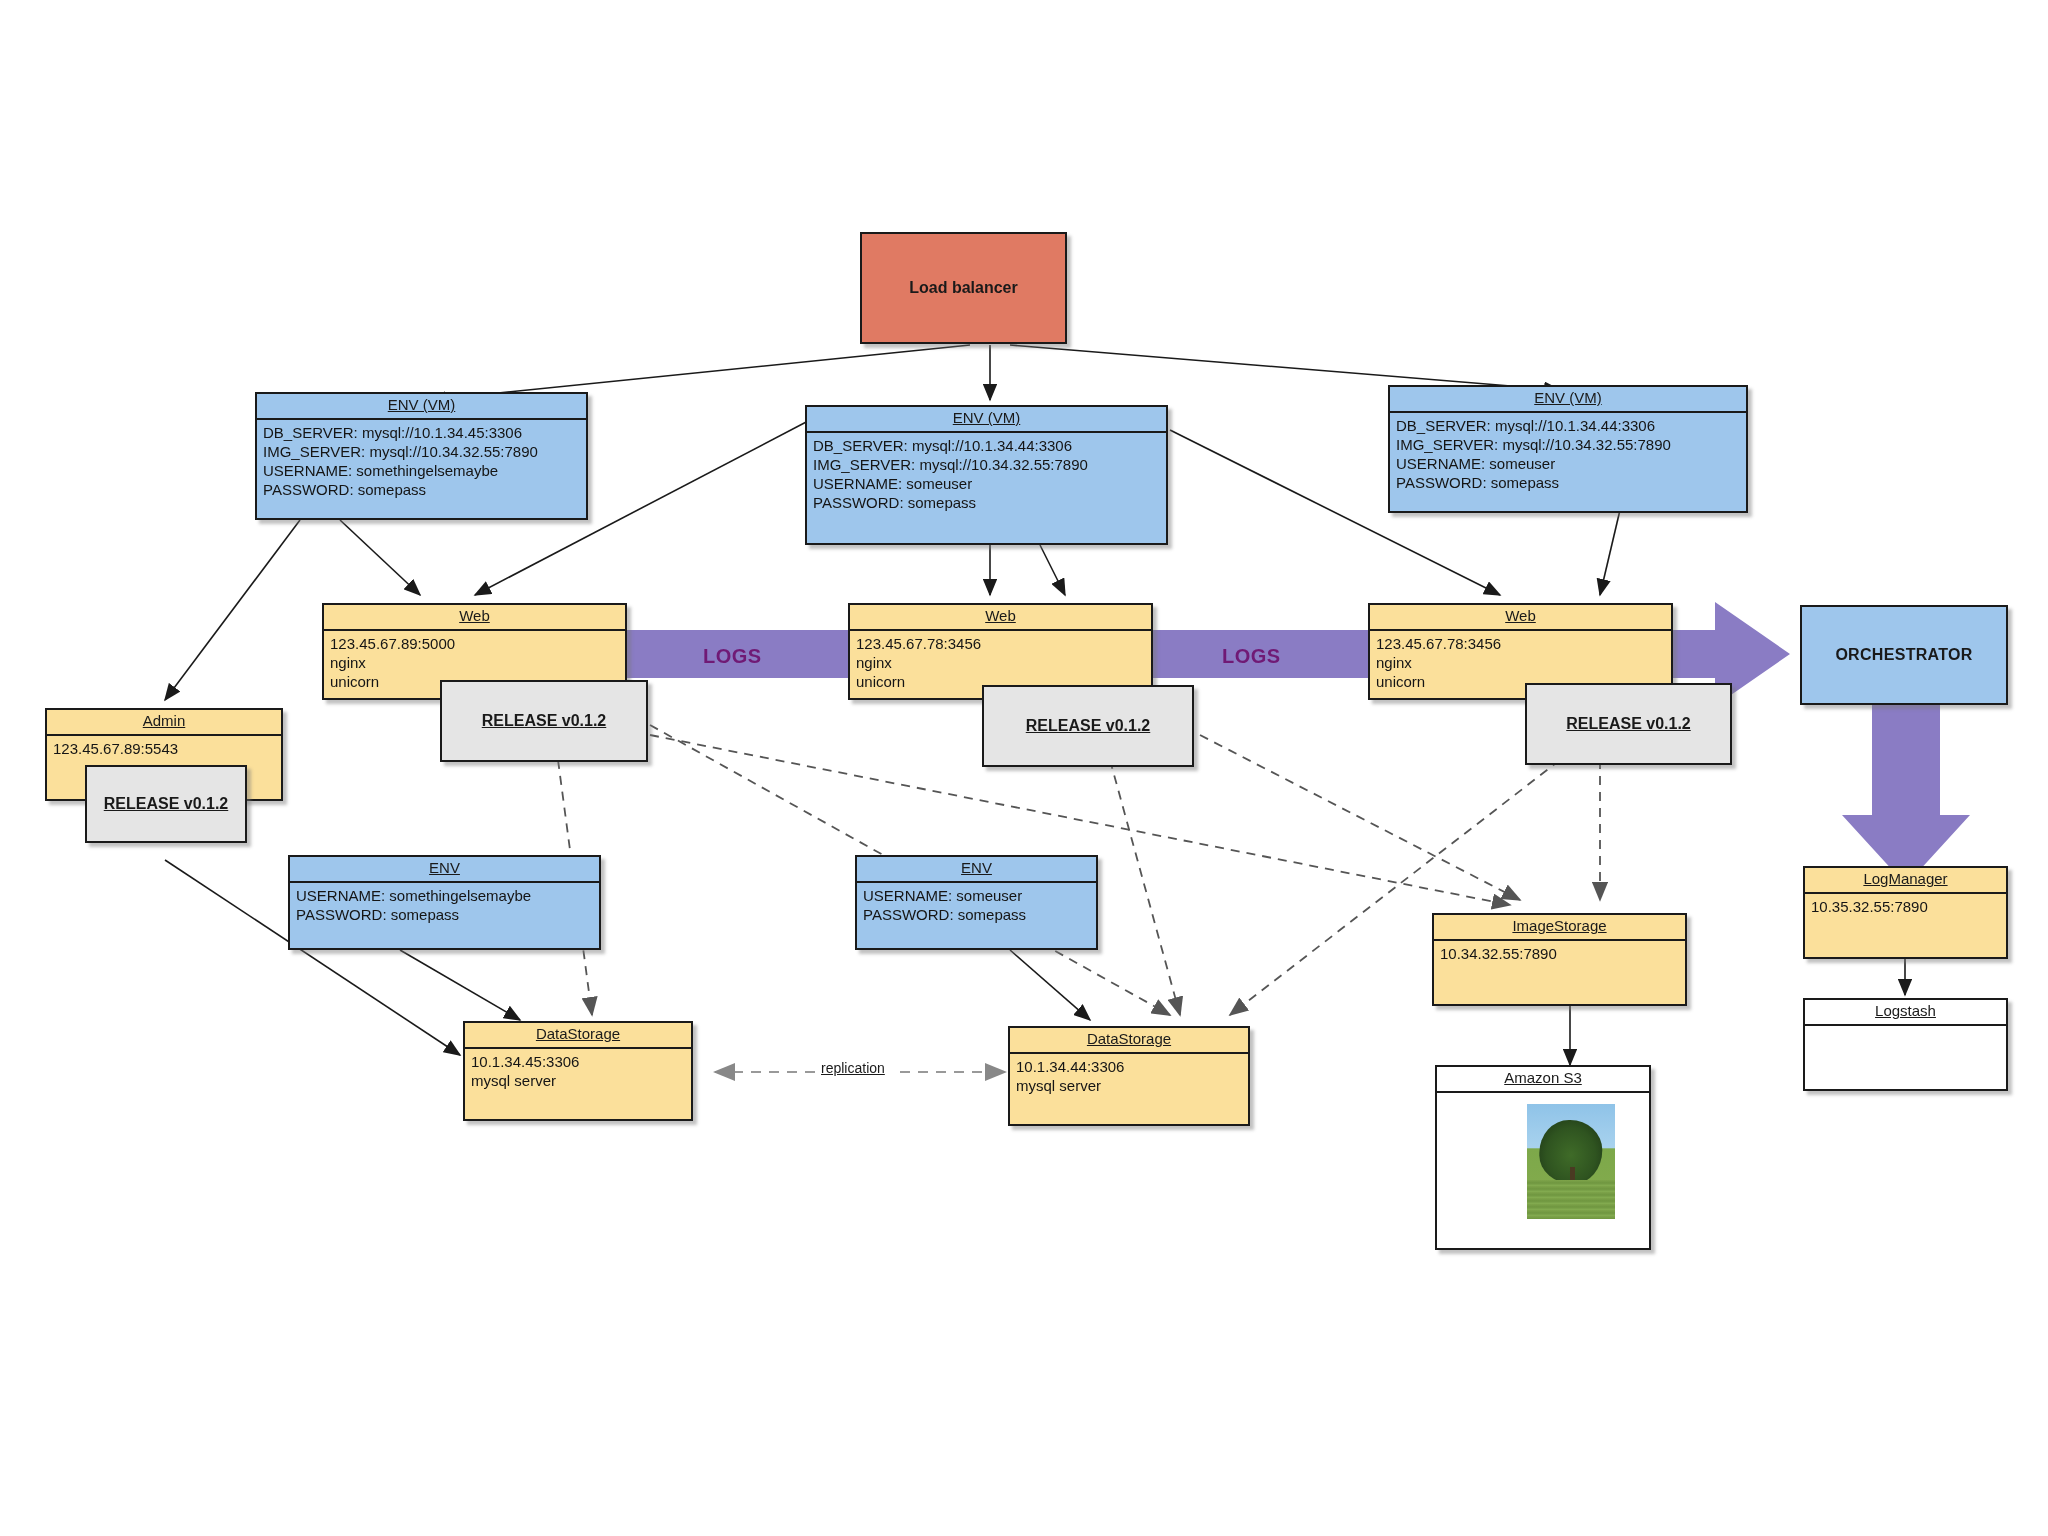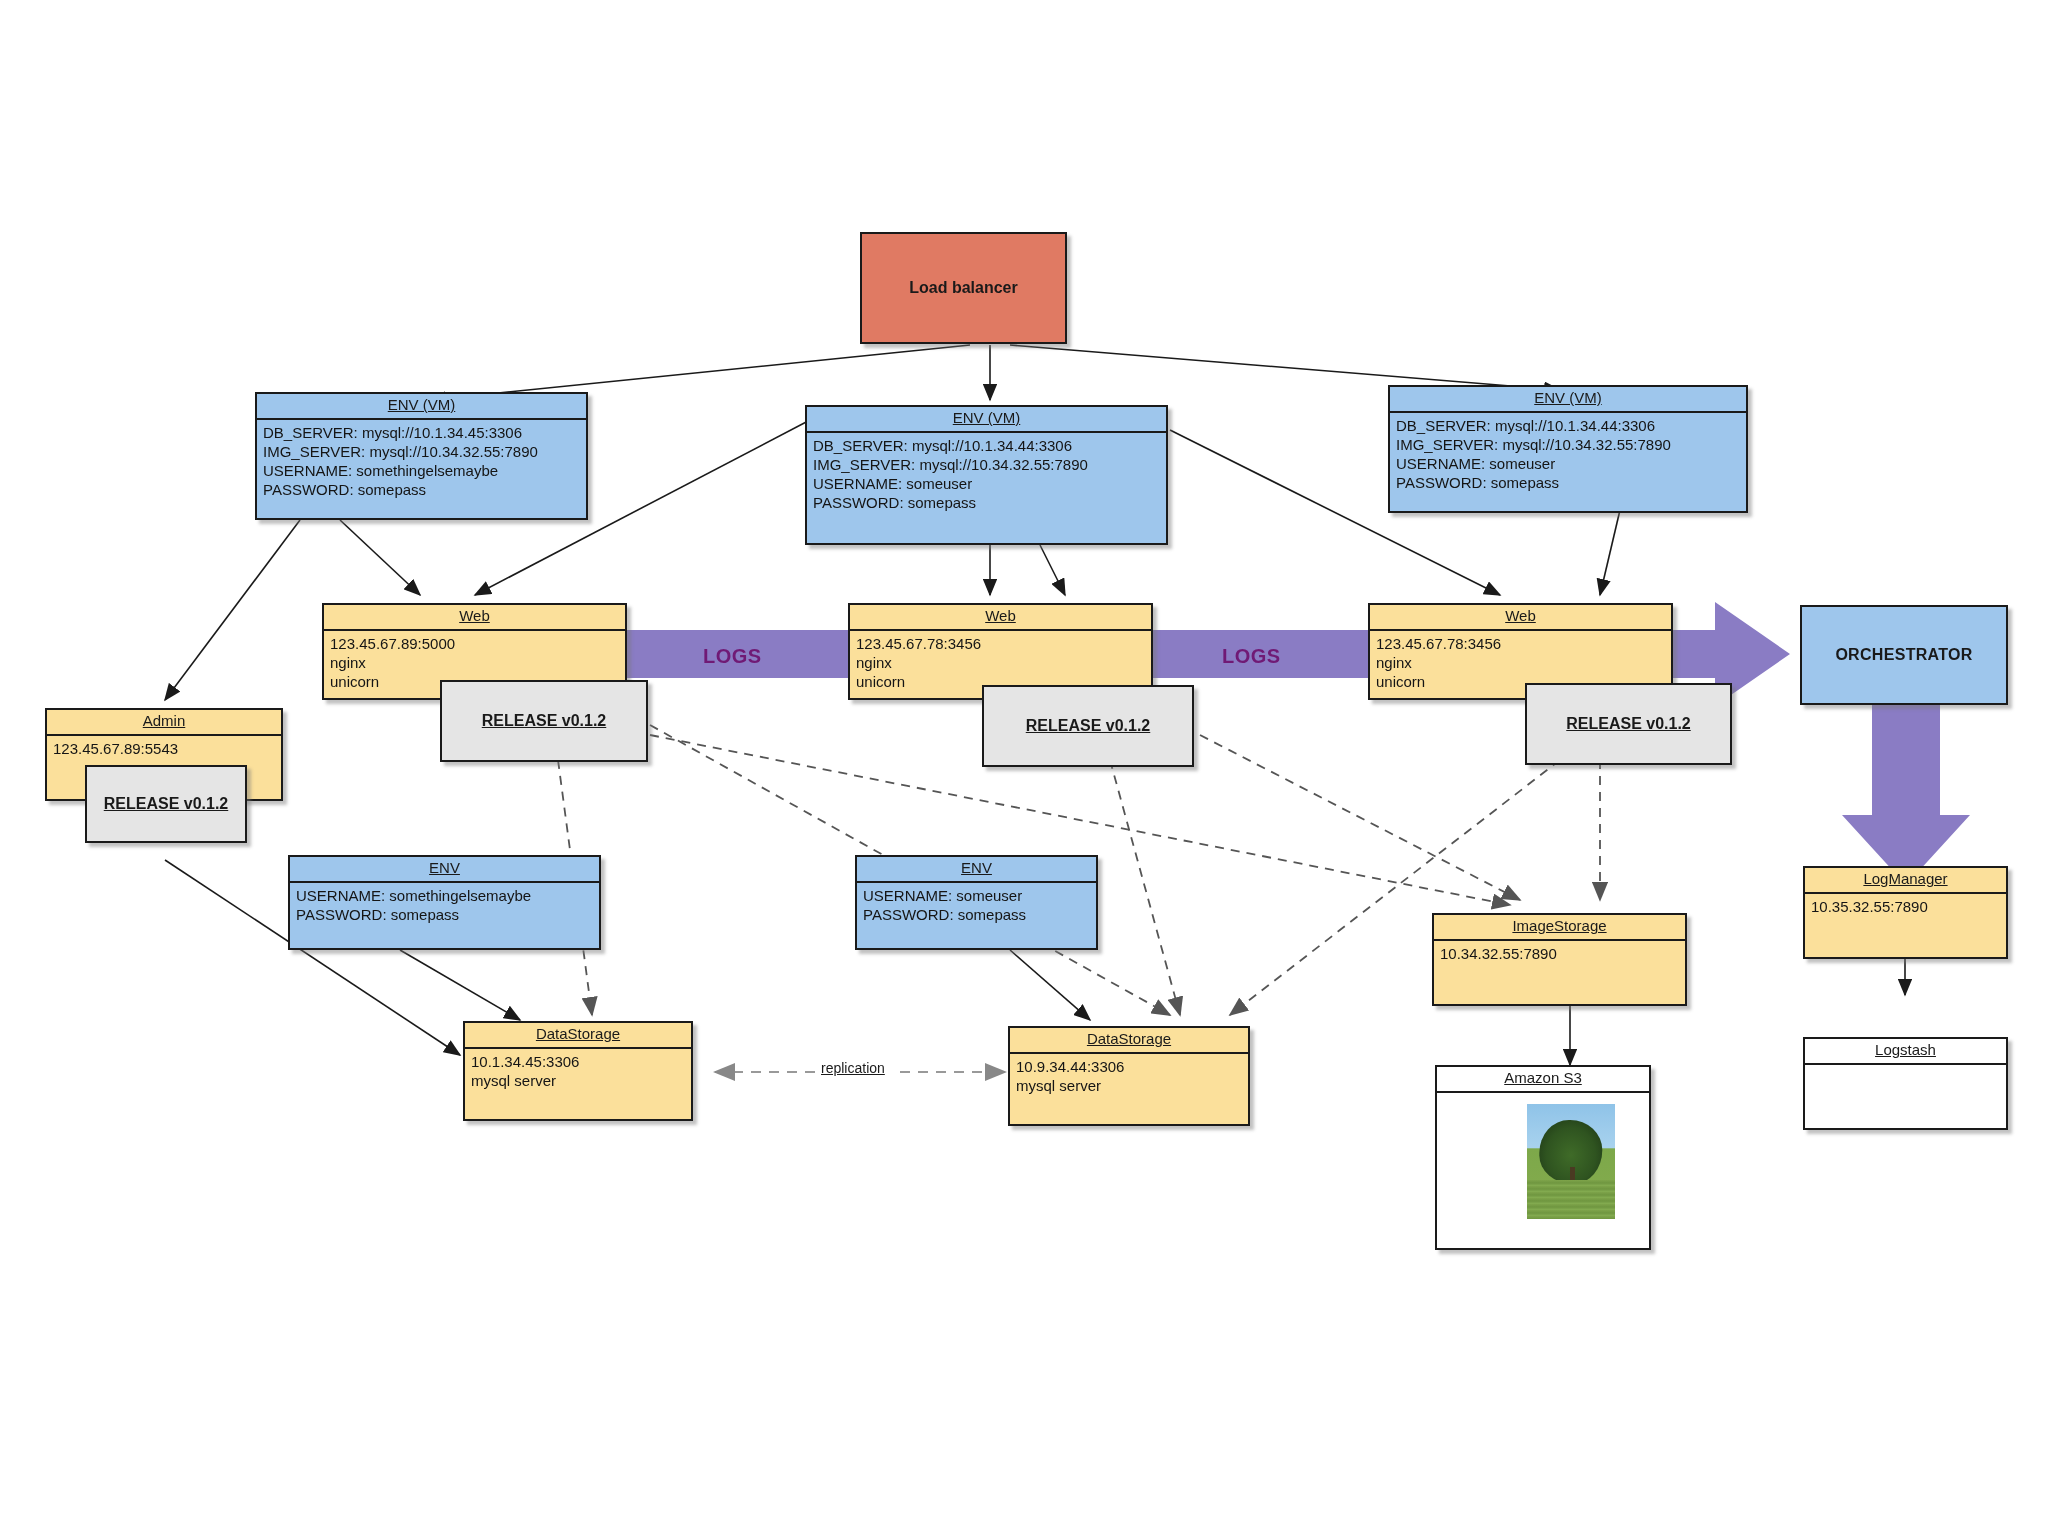--- a/index.html
+++ b/index.html
@@ -341,21 +341,21 @@
       <div>10.1.34.45:3306</div>
       <div>mysql server</div>
     </div>
   </div>
 
   <div class="node n-yellow" style="left:1008px; top:1018px; width:242px; height:100px;">
     <div class="hdr">
       <span class="ul">DataStorage</span>
     </div>
     <div class="body">
-      <div>10.9.34.44:3306</div>
+      <div>10.1.34.44:3306</div>
       <div>mysql server</div>
     </div>
   </div>
 
   <div class="node n-yellow" style="left:1432px; top:905px; width:255px; height:93px;">
     <div class="hdr">
       <span class="ul">ImageStorage</span>
     </div>
     <div class="body">
       <div>10.34.32.55:7890</div>
@@ -380,20 +380,20 @@
 
   <div class="node n-yellow" style="left:1803px; top:858px; width:205px; height:93px;">
     <div class="hdr">
       <span class="ul">LogManager</span>
     </div>
     <div class="body">
       <div>10.35.32.55:7890</div>
     </div>
   </div>
 
-  <div class="node n-white" style="left:1803px; top:998px; width:205px; height:93px;margin-top:39px;">
+  <div class="node n-white" style="left:1803px; top:998px; width:205px; height:93px;">
     <div class="hdr">
       <span class="ul">Logstash</span>
     </div>
     <div class="body"></div>
   </div>
 
 </div>
 
 </body></html>

